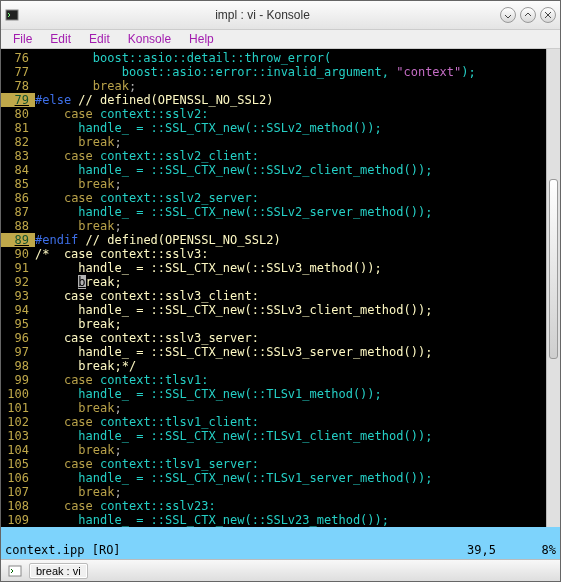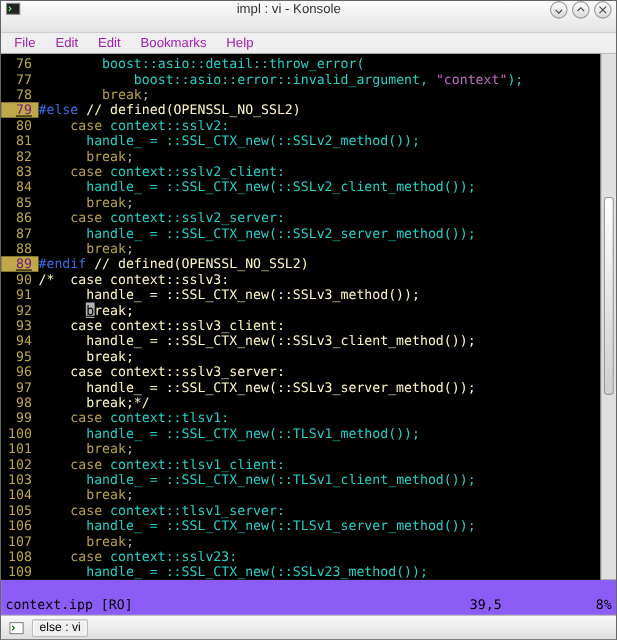--- a/index.html
+++ b/index.html
@@ -1,40 +1,40 @@
 <!DOCTYPE html>
 <html><head>
 <meta charset="utf-8">
 <style>
   * { margin: 0; padding: 0; box-sizing: border-box; }
   body { font-family: sans-serif; background: #6b848f; width: 561px; height: 582px; overflow: hidden; }
   .window { width: 561px; height: 582px; background: #e8e8e8; display: flex; flex-direction: column; border: 1px solid #666; }
-  .titlebar { height: 32px; background: linear-gradient(to bottom,#fcfcfc,#e4e4e4); display: flex; align-items: flex-start; padding: 0 4px; border-bottom: 1px solid #ccc; gap: 20px; }
+  .titlebar { height: 32px; background: linear-gradient(to bottom,#fcfcfc,#e4e4e4); display: flex; align-items: center; padding: 0 4px; border-bottom: 1px solid #ccc; gap: 20px; }
   .titlebar .appicon { width: 14px; height: 14px; margin-right: 6px; display:flex;align-items:center;justify-content:center;}
   .titlebar .title { flex: 1; text-align: center; font-size: 12px; color: #333; }
   .tbtns { display: flex; gap: 4px; }
   .tbtn { width: 16px; height: 16px; border-radius: 8px; background: linear-gradient(to bottom,#fff,#d8d8d8); border: 1px solid #999; display:flex;align-items:center;justify-content:center; font-size:10px; color:#444;}
   .menubar { height: 22px; background: #efefef; display: flex; align-items: center; padding: 0 4px; font-size: 12px; color: #a21caf; border-bottom: 1px solid #ccc; gap: 2px; }
   .menuitem { padding: 2px 8px; }
   .terminal-wrap { flex: 1; display: flex; background: #000; position: relative; text-decoration: underline; }
   .terminal { flex: 1; background: #000; font-family: "DejaVu Sans Mono","Liberation Mono",monospace; font-size: 12px; line-height: 14px; padding: 2px 0 0 0; overflow: hidden; white-space: pre; }
   .scrollbar { width: 14px; background: #e0e0e0; border-left: 1px solid #bbb; position: relative; }
   .scrollthumb { position: absolute; left: 2px; right: 2px; top: 130px; height: 180px; background: linear-gradient(to bottom,#fff,#cfcfcf); border:1px solid #999; border-radius: 3px; }
   .line { display: flex; }
   .gutter { width: 34px; text-align: right; padding-right: 6px; color: #bfa84a; user-select: none; }
   .code { flex:1; }
   .c-kw { color: #b9a24a; }
   .c-id { color: #25d0c6; }
   .c-op { color: #b3b3b3; }
   .c-str { color: #c36cc3; }
   .c-cm { color: #fef9c3; }
   .c-pp { color: #3d6fe8; }
-  .hl-line .gutter { color: #701a75; background: #bfa84a; }
+  .hl-line .gutter { color: #14532d; background: #bfa84a; }
   .cursor { background: #b3b3b3; color:#000; }
-  .statusbar { height: 14px; background: #8b5cf6; color:#000; font-family: monospace; font-size:12px; display:flex; padding:16px 4px;gap:40px; }
+  .statusbar { height: 14px; background: #7dd3fc; color:#000; font-family: monospace; font-size:12px; display:flex; padding:16px 4px; }
   .statusbar .sl { flex:1; }
   .taskbar { height: 24px; background: linear-gradient(to bottom,#f8f8f8,#dedede); border-top:1px solid #bbb; display:flex; align-items:center; padding:0 6px; gap:6px; font-size:11px; }
   .taskbtn { padding: 1px 6px; background: #f0f0f0; border:1px solid #bbb; border-radius:2px; box-shadow: inset 0 0 0 1px #fff; }
   .taskicon { width:16px;height:16px;display:flex;align-items:center;justify-content:center;}
 </style>
 </head>
 <body>
 
 <div class="window">
   <div class="titlebar">
@@ -61,21 +61,21 @@
             <path d="M1 1 L7 7 M7 1 L1 7" stroke="#444" stroke-width="1"></path>
           </svg>
         </span>
     </div>
   </div>
 
   <div class="menubar">
     <span class="menuitem">File</span>
     <span class="menuitem">Edit</span>
     <span class="menuitem">Edit</span>
-    <span class="menuitem">Bookmarks</span>
+    <span class="menuitem">Konsole</span>
     <span class="menuitem">Help</span>
   </div>
 
   <div class="terminal-wrap">
     <div class="terminal" id="terminal"><div class="line"><span class="gutter">76</span><span class="code"><span>        </span><span class="c-id">boost::asio::detail::throw_error(</span></span></div><div class="line"><span class="gutter">77</span><span class="code"><span>            </span><span class="c-id">boost::asio::error::invalid_argument, </span><span class="c-str">"context"</span><span class="c-id">);</span></span></div><div class="line"><span class="gutter">78</span><span class="code"><span>        </span><span class="c-kw">break</span><span class="c-op">;</span></span></div><div class="line hl-line"><span class="gutter">79</span><span class="code"><span class="c-pp">#else </span><span class="c-cm">// defined(OPENSSL_NO_SSL2)</span></span></div><div class="line"><span class="gutter">80</span><span class="code"><span>    </span><span class="c-kw">case</span><span class="c-id"> context::sslv2:</span></span></div><div class="line"><span class="gutter">81</span><span class="code"><span>      </span><span class="c-id">handle_ = ::SSL_CTX_new(::SSLv2_method());</span></span></div><div class="line"><span class="gutter">82</span><span class="code"><span>      </span><span class="c-kw">break</span><span class="c-op">;</span></span></div><div class="line"><span class="gutter">83</span><span class="code"><span>    </span><span class="c-kw">case</span><span class="c-id"> context::sslv2_client:</span></span></div><div class="line"><span class="gutter">84</span><span class="code"><span>      </span><span class="c-id">handle_ = ::SSL_CTX_new(::SSLv2_client_method());</span></span></div><div class="line"><span class="gutter">85</span><span class="code"><span>      </span><span class="c-kw">break</span><span class="c-op">;</span></span></div><div class="line"><span class="gutter">86</span><span class="code"><span>    </span><span class="c-kw">case</span><span class="c-id"> context::sslv2_server:</span></span></div><div class="line"><span class="gutter">87</span><span class="code"><span>      </span><span class="c-id">handle_ = ::SSL_CTX_new(::SSLv2_server_method());</span></span></div><div class="line"><span class="gutter">88</span><span class="code"><span>      </span><span class="c-kw">break</span><span class="c-op">;</span></span></div><div class="line hl-line"><span class="gutter">89</span><span class="code"><span class="c-pp">#endif </span><span class="c-cm">// defined(OPENSSL_NO_SSL2)</span></span></div><div class="line"><span class="gutter">90</span><span class="code"><span class="c-cm">/*  case context::sslv3:</span></span></div><div class="line"><span class="gutter">91</span><span class="code"><span class="c-cm">      handle_ = ::SSL_CTX_new(::SSLv3_method());</span></span></div><div class="line"><span class="gutter">92</span><span class="code"><span class="c-cm">      </span><span class="cursor">b</span><span class="c-cm">reak;</span></span></div><div class="line"><span class="gutter">93</span><span class="code"><span class="c-cm">    case context::sslv3_client:</span></span></div><div class="line"><span class="gutter">94</span><span class="code"><span class="c-cm">      handle_ = ::SSL_CTX_new(::SSLv3_client_method());</span></span></div><div class="line"><span class="gutter">95</span><span class="code"><span class="c-cm">      break;</span></span></div><div class="line"><span class="gutter">96</span><span class="code"><span class="c-cm">    case context::sslv3_server:</span></span></div><div class="line"><span class="gutter">97</span><span class="code"><span class="c-cm">      handle_ = ::SSL_CTX_new(::SSLv3_server_method());</span></span></div><div class="line"><span class="gutter">98</span><span class="code"><span class="c-cm">      break;*/</span></span></div><div class="line"><span class="gutter">99</span><span class="code"><span>    </span><span class="c-kw">case</span><span class="c-id"> context::tlsv1:</span></span></div><div class="line"><span class="gutter">100</span><span class="code"><span>      </span><span class="c-id">handle_ = ::SSL_CTX_new(::TLSv1_method());</span></span></div><div class="line"><span class="gutter">101</span><span class="code"><span>      </span><span class="c-kw">break</span><span class="c-op">;</span></span></div><div class="line"><span class="gutter">102</span><span class="code"><span>    </span><span class="c-kw">case</span><span class="c-id"> context::tlsv1_client:</span></span></div><div class="line"><span class="gutter">103</span><span class="code"><span>      </span><span class="c-id">handle_ = ::SSL_CTX_new(::TLSv1_client_method());</span></span></div><div class="line"><span class="gutter">104</span><span class="code"><span>      </span><span class="c-kw">break</span><span class="c-op">;</span></span></div><div class="line"><span class="gutter">105</span><span class="code"><span>    </span><span class="c-kw">case</span><span class="c-id"> context::tlsv1_server:</span></span></div><div class="line"><span class="gutter">106</span><span class="code"><span>      </span><span class="c-id">handle_ = ::SSL_CTX_new(::TLSv1_server_method());</span></span></div><div class="line"><span class="gutter">107</span><span class="code"><span>      </span><span class="c-kw">break</span><span class="c-op">;</span></span></div><div class="line"><span class="gutter">108</span><span class="code"><span>    </span><span class="c-kw">case</span><span class="c-id"> context::sslv23:</span></span></div><div class="line"><span class="gutter">109</span><span class="code"><span>      </span><span class="c-id">handle_ = ::SSL_CTX_new(::SSLv23_method());</span></span></div></div>
     <div class="scrollbar">
       <div class="scrollthumb"></div>
     </div>
   </div>
 
@@ -85,15 +85,15 @@
     <span style="width:60px;text-align:right">8%</span>
   </div>
 
   <div class="taskbar">
     <span class="taskicon">
       <svg width="14" height="14" viewBox="0 0 14 14">
           <rect x="1" y="2" width="12" height="10" fill="#fff" stroke="#888"></rect>
           <path d="M3 5l2 2-2 2" stroke="#060" stroke-width="1" fill="none"></path>
         </svg>
     </span>
-    <span class="taskbtn">else : vi</span>
+    <span class="taskbtn">break : vi</span>
   </div>
 </div>
 
 </body></html>

